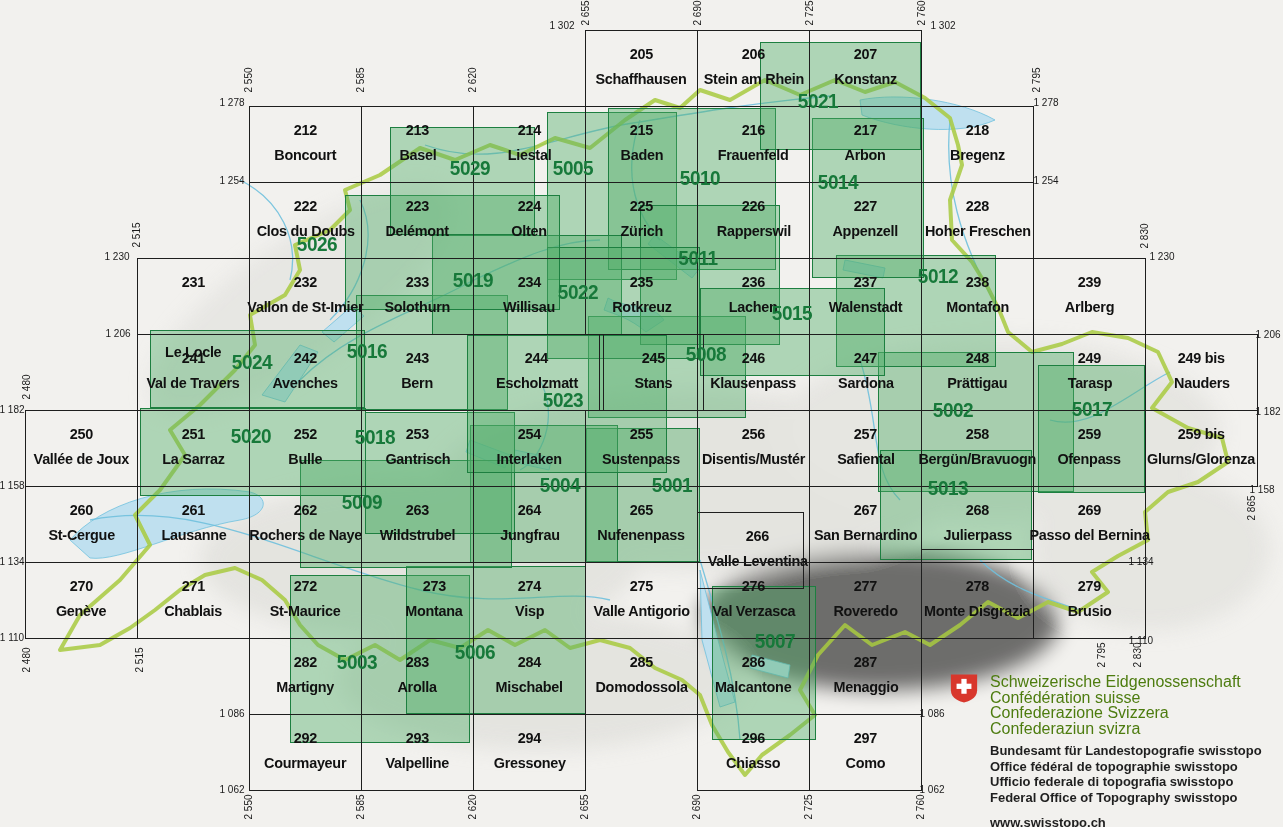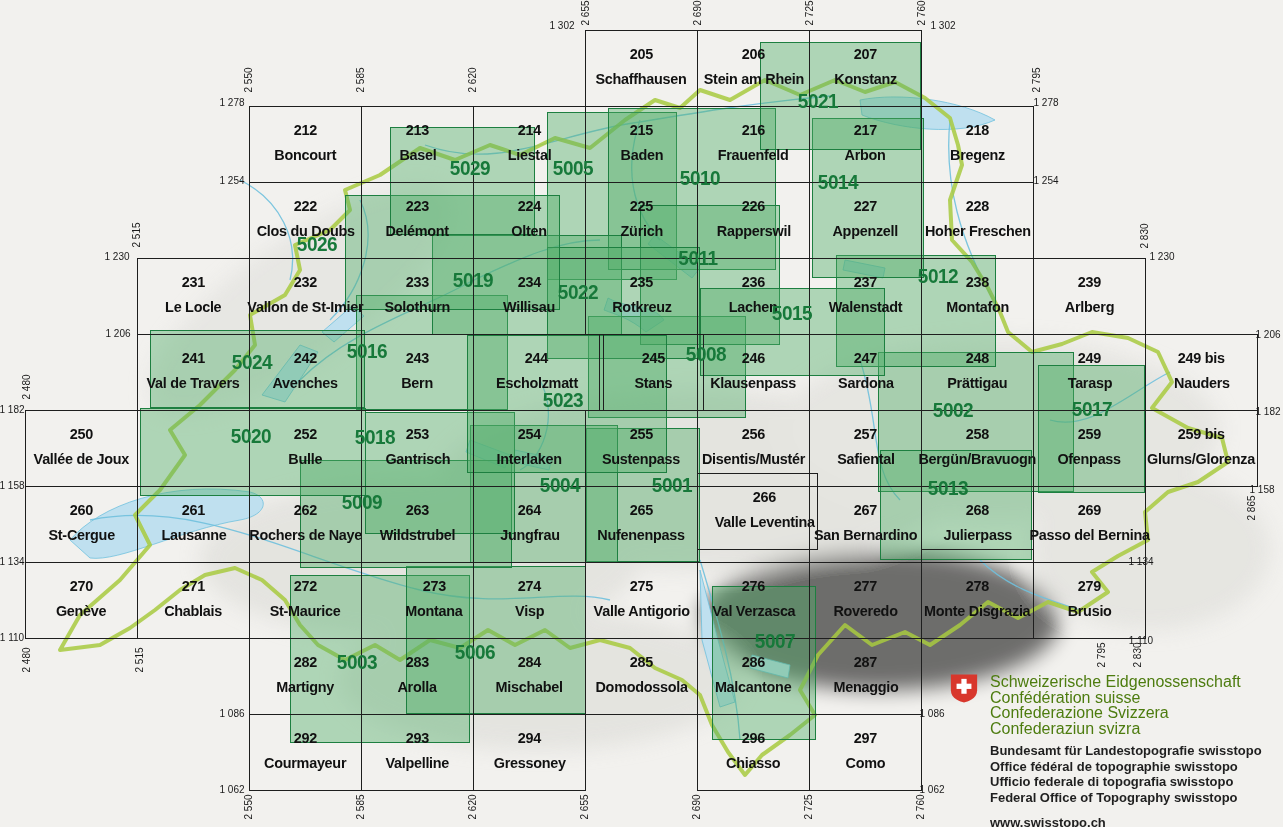--- a/index.html
+++ b/index.html
@@ -174,21 +174,21 @@
         <span class="nm">Rapperswil</span>
       </div>
       <div class="sheet" style="left: 809px; top: 182.002px; width: 113px; height: 77.0008px;">
         <span class="num">227</span>
         <span class="nm">Appenzell</span>
       </div>
       <div class="sheet" style="left: 921px; top: 182.002px; width: 113px; height: 77.0008px;">
         <span class="num">228</span>
         <span class="nm">Hoher Freschen</span>
       </div>
-      <div class="sheet" style="left: 137px; top: 258.002px; width: 113px; height: 77.0008px;">
+      <div class="sheet" style="left: 137px; top: 258.002px; width: 113px; height: 77.0008px; gap: 45px;">
         <span class="num">231</span>
         <span class="nm">Le Locle</span>
       </div>
       <div class="sheet" style="left: 249px; top: 258.002px; width: 113px; height: 77.0008px;">
         <span class="num">232</span>
         <span class="nm">Vallon de St-Imier</span>
       </div>
       <div class="sheet" style="left: 361px; top: 258.002px; width: 113px; height: 77.0008px;">
         <span class="num">233</span>
         <span class="nm">Solothurn</span>
@@ -254,20 +254,24 @@
         <span class="nm">Tarasp</span>
       </div>
       <div class="sheet" style="left: 1145px; top: 334.003px; width: 113px; height: 77.0008px;">
         <span class="num">249 bis</span>
         <span class="nm">Nauders</span>
       </div>
       <div class="sheet" style="left: 25px; top: 410.004px; width: 113px; height: 77.0008px;">
         <span class="num">250</span>
         <span class="nm">Vallée de Joux</span>
       </div>
+      <div class="sheet" style="left: 137px; top: 410.004px; width: 113px; height: 77.0008px;">
+        <span class="num">251</span>
+        <span class="nm">La Sarraz</span>
+      </div>
       <div class="sheet" style="left: 249px; top: 410.004px; width: 113px; height: 77.0008px;">
         <span class="num">252</span>
         <span class="nm">Bulle</span>
       </div>
       <div class="sheet" style="left: 361px; top: 410.004px; width: 113px; height: 77.0008px;">
         <span class="num">253</span>
         <span class="nm">Gantrisch</span>
       </div>
       <div class="sheet" style="left: 473px; top: 410.004px; width: 113px; height: 77.0008px;">
         <span class="num">254</span>
@@ -314,21 +318,21 @@
         <span class="nm">Wildstrubel</span>
       </div>
       <div class="sheet" style="left: 473px; top: 486.005px; width: 113px; height: 77.0008px;">
         <span class="num">264</span>
         <span class="nm">Jungfrau</span>
       </div>
       <div class="sheet" style="left: 585px; top: 486.005px; width: 113px; height: 77.0008px;">
         <span class="num">265</span>
         <span class="nm">Nufenenpass</span>
       </div>
-      <div class="sheet" style="left: 697px; top: 473px; width: 121px; height: 77.0008px; padding-left: 14px;">
+      <div class="sheet" style="left: 697px; top: 512px; width: 107px; height: 77.0008px; padding-left: 14px;">
         <span class="num">266</span>
         <span class="nm">Valle Leventina</span>
       </div>
       <div class="sheet" style="left: 809px; top: 486.005px; width: 113px; height: 77.0008px;">
         <span class="num">267</span>
         <span class="nm">San Bernardino</span>
       </div>
       <div class="sheet" style="left: 921px; top: 486.005px; width: 113px; height: 64px;">
         <span class="num">268</span>
         <span class="nm">Julierpass</span>

